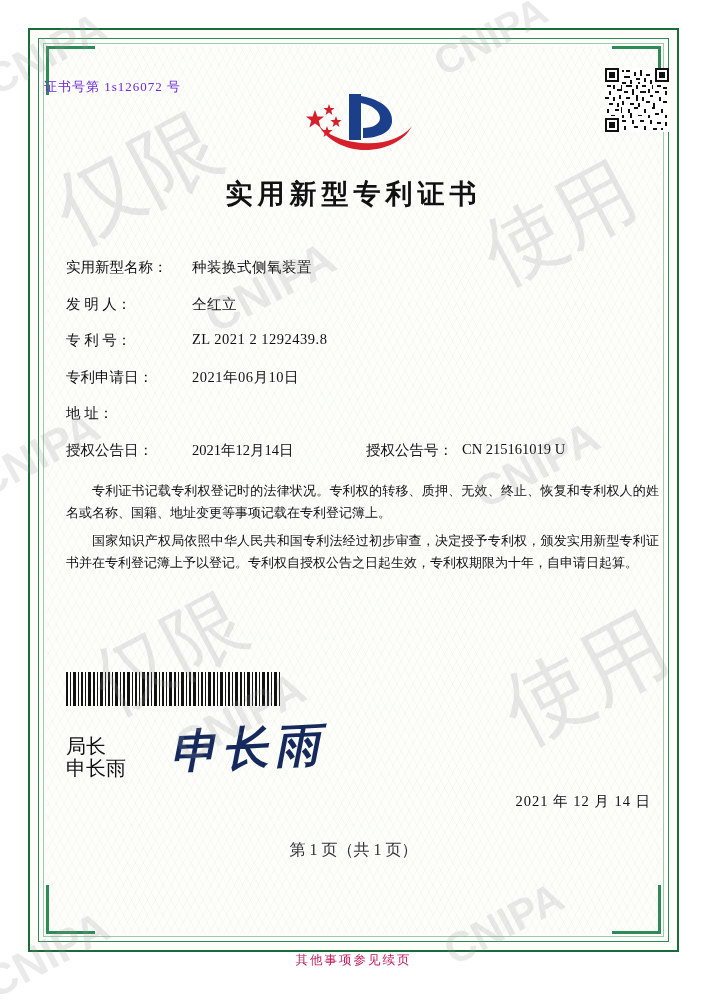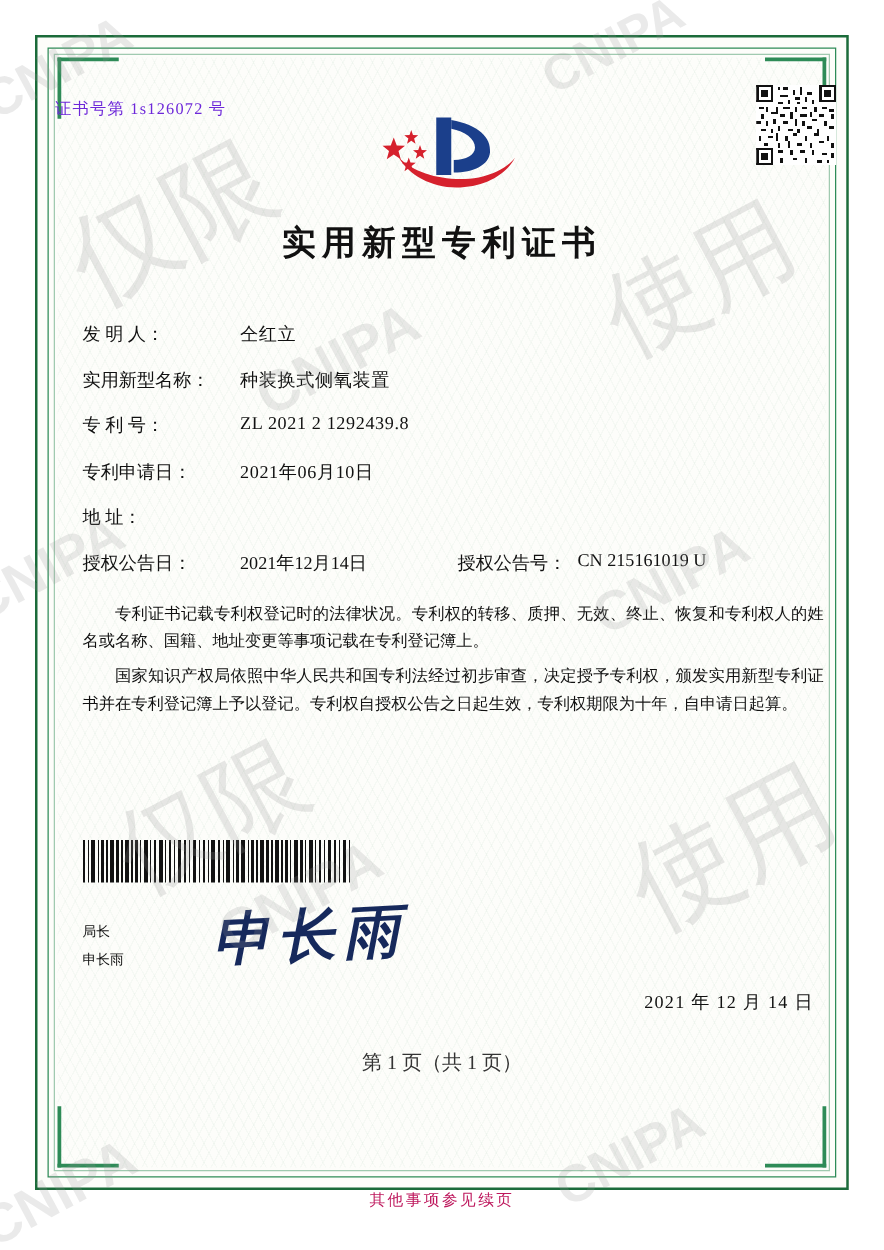--- a/index.html
+++ b/index.html
@@ -94,21 +94,21 @@
   .para{
     position:absolute;left:66px;right:48px;top:480px;
     font-size:13px;line-height:22px;color:#111;text-align:justify;
   }
   .para p{margin:0 0 6px 0;text-indent:26px;}
 
   .barcode{
     position:absolute;left:66px;top:672px;width:250px;height:34px;
   }
 
-  .sig-block{position:absolute;left:66px;top:735px;font-size:11px;line-height:22px;color:#111;}
+  .sig-block{position:absolute;left:66px;top:735px;font-size:20px;line-height:22px;color:#111;}
   .handwriting{
     position:absolute;left:170px;top:718px;
     font-size:46px;color:#16295c;letter-spacing:6px;
     font-family:"DejaVu Serif",serif;font-style:italic;font-weight:bold;
     transform:rotate(-3deg);
   }
   .issue-date{
     position:absolute;right:56px;top:792px;font-size:14.5px;color:#111;letter-spacing:1px;
   }
   .page-no{
@@ -244,26 +244,26 @@
         <polygon points="57,28 58.4,32 62.6,32.1 59.3,34.7 60.4,38.9 57,36.5 53.6,38.9 54.7,34.7 51.4,32.1 55.6,32"></polygon>
         <polygon points="48,38 49.4,42 53.6,42.1 50.3,44.7 51.4,48.9 48,46.5 44.6,48.9 45.7,44.7 42.4,42.1 46.6,42"></polygon>
       </g>
     </svg>
   </div>
 
   <div class="title">实用新型专利证书</div>
 
   <div class="fields">
     <div class="field">
+      <span class="f-label">实用新型名称：</span>
+      <span class="f-value">种装换式侧氧装置</span>
+    </div>
+    <div class="field">
       <span class="f-label">发 明 人：</span>
       <span class="f-value">仝红立</span>
-    </div>
-    <div class="field">
-      <span class="f-label">实用新型名称：</span>
-      <span class="f-value">种装换式侧氧装置</span>
     </div>
     <div class="field">
       <span class="f-label">专 利 号：</span>
       <span class="f-value">ZL 2021 2 1292439.8</span>
     </div>
     <div class="field">
       <span class="f-label">专利申请日：</span>
       <span class="f-value">2021年06月10日</span>
     </div>
     <div class="field">

